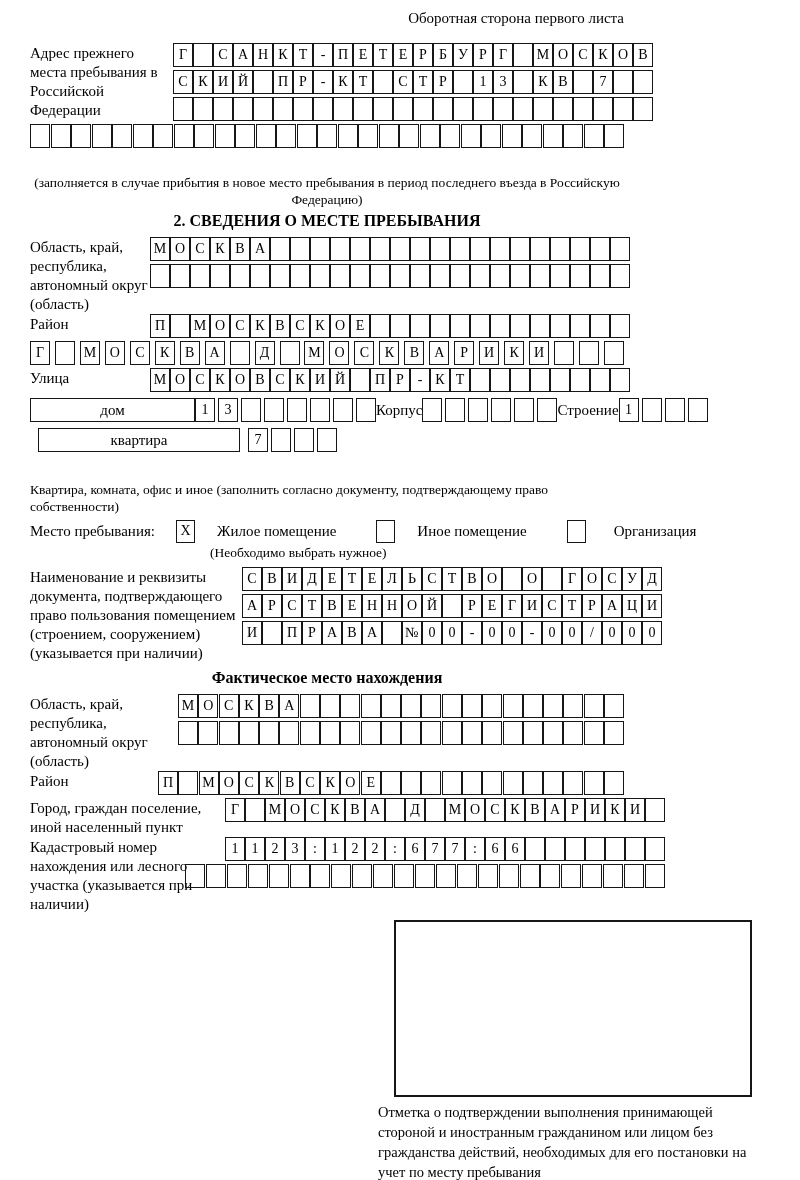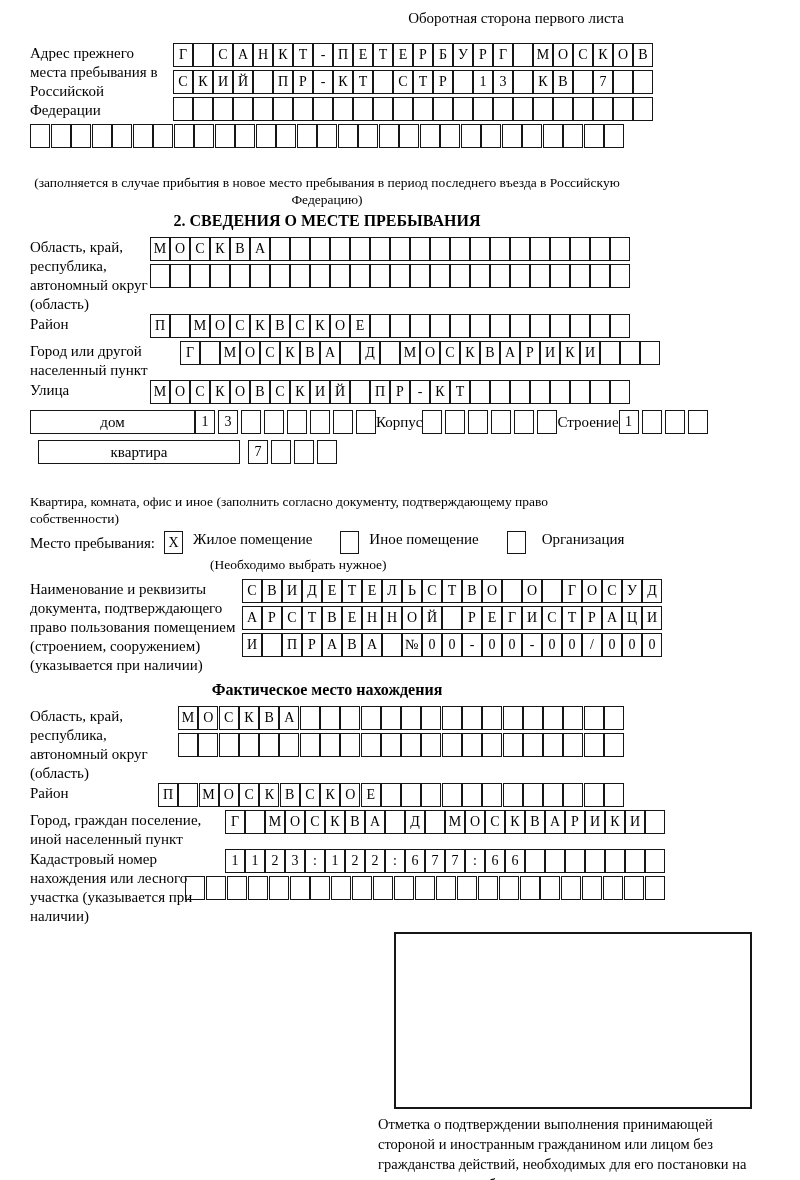--- a/index.html
+++ b/index.html
@@ -22,21 +22,21 @@
         display:flex;align-items:center;justify-content:center;font-size:14px;}
   .indent40{margin-left:-40px;}
   .bigbox{height:24px;border:1.5px solid #161616;box-sizing:border-box;display:flex;
           align-items:center;justify-content:center;font-size:15px;}
   .dom-box{width:165px;flex:0 0 165px;}
   .kv-box{width:202px;flex:0 0 202px;}
   .inline-lbl{font-size:15px;line-height:24px;white-space:nowrap;}
   .note{font-size:13.5px;line-height:17px;margin-bottom:3px;margin-top:26px;}
   .center{text-align:center;}
   .title{font-size:16px;font-weight:bold;text-align:center;margin:4px 0 7px;}
-  .chk-row{display:flex;margin:4px 0 2px;}
+  .chk-row{display:flex;align-items:center;margin:4px 0 2px;gap:12px;}
   .checkbox{width:19px;height:23px;border:1.5px solid #161616;box-sizing:border-box;flex:0 0 19px;
             display:flex;align-items:center;justify-content:center;font-size:14px;}
   .chk-lbl{font-size:15px;margin-left:10px;white-space:nowrap;}
   .chk-gap{margin-left:28px;}
   .sel-note{font-size:13.5px;margin:0 0 6px 180px;}
   .mb2{margin-bottom:2px;}
   .mb5{margin-bottom:5px;}
   .mt6{margin-top:6px;}
   .stamp-box{width:358px;height:177px;border:2px solid #161616;box-sizing:border-box;margin:6px 0 5px 364px;}
   .stamp-caption{width:388px;margin-left:348px;text-align:left;font-size:14.5px;line-height:20px;}
@@ -249,21 +249,20 @@
         <div class="cell"></div>
         <div class="cell"></div>
         <div class="cell"></div>
         <div class="cell"></div>
         <div class="cell"></div>
         <div class="cell"></div>
       </div>
   </div>
 
   <div class="row">
-    <div class="lbl w150">Город или другой населенный пункт</div>
     <div class="cells">
         <div class="cell">Г</div>
         <div class="cell"></div>
         <div class="cell">М</div>
         <div class="cell">О</div>
         <div class="cell">С</div>
         <div class="cell">К</div>
         <div class="cell">В</div>
         <div class="cell">А</div>
         <div class="cell"></div>

